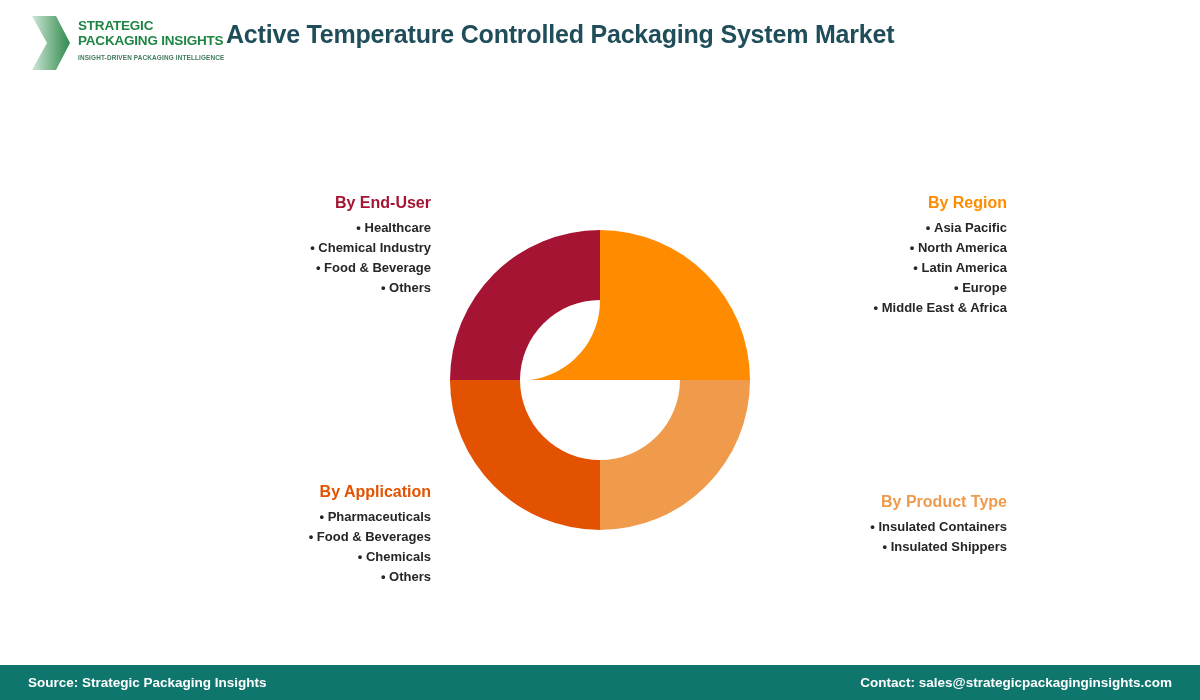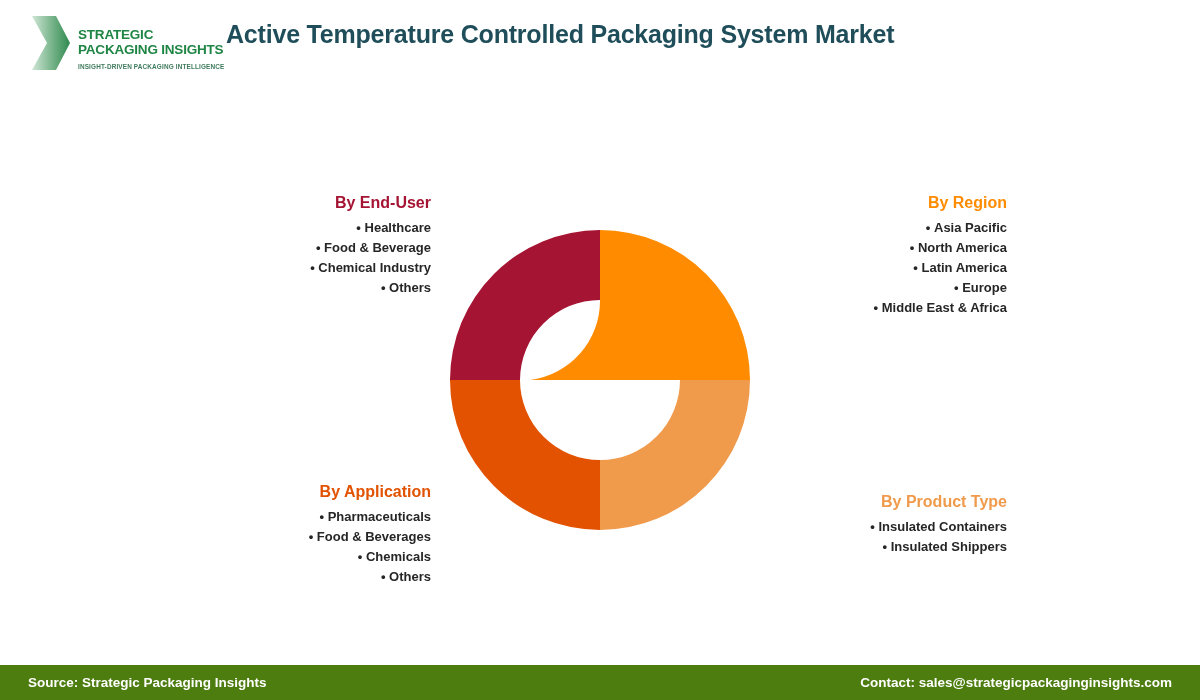--- a/index.html
+++ b/index.html
@@ -36,21 +36,20 @@
     position: absolute;
     left: 0; top: 2px;
     width: 44px; height: 58px;
   }
 
   .logo-text {
     position: absolute;
     left: 50px;
     top: 6px;
     width: 120px;
-    margin-top: 9px;
   }
 
   .logo-line1, .logo-line2 {
     font-size: 13.5px;
     font-weight: bold;
     color: #1E8544;
     letter-spacing: -0.2px;
     line-height: 15px;
     white-space: nowrap;
   }
@@ -177,22 +176,22 @@
     <path id="slice-application" d="M150,300 A150,150 0 0 1 0,150 L70,150 A80,80 0 0 0 150,230 Z" fill="#E25200"></path>
 
     <path id="slice-enduser" d="M0,150 A150,150 0 0 1 150,0 L150,70 A80,80 0 0 0 70,150 Z" fill="#A61433"></path>
   </svg>
 </div>
 
 <div class="seg left" id="seg-end-user">
   <div class="seg-title" id="title-end-user" style="color: rgb(166, 20, 51);">By End-User</div>
   <ul id="list-end-user">
       <li>Healthcare</li>
+      <li>Chemical Industry</li>
       <li>Food &amp; Beverage</li>
-      <li>Chemical Industry</li>
       <li>Others</li>
     </ul>
 </div>
 
 <div class="seg right" id="seg-region">
   <div class="seg-title" id="title-region" style="color: rgb(255, 140, 0);">By Region</div>
   <ul id="list-region">
       <li>Asia Pacific</li>
       <li>North America</li>
       <li>Latin America</li>
@@ -212,16 +211,16 @@
 </div>
 
 <div class="seg right" id="seg-product">
   <div class="seg-title" id="title-product" style="color: rgb(240, 154, 75);">By Product Type</div>
   <ul id="list-product">
       <li>Insulated Containers</li>
       <li>Insulated Shippers</li>
     </ul>
 </div>
 
-<div class="footer" id="footer-bar" style="background: #4d7c0f;">
+<div class="footer" id="footer-bar" style="background: #0f766e;">
   <div class="footer-text">Source: Strategic Packaging Insights</div>
   <div class="footer-text">Contact: sales@strategicpackaginginsights.com</div>
 </div>
 
 </body></html>

